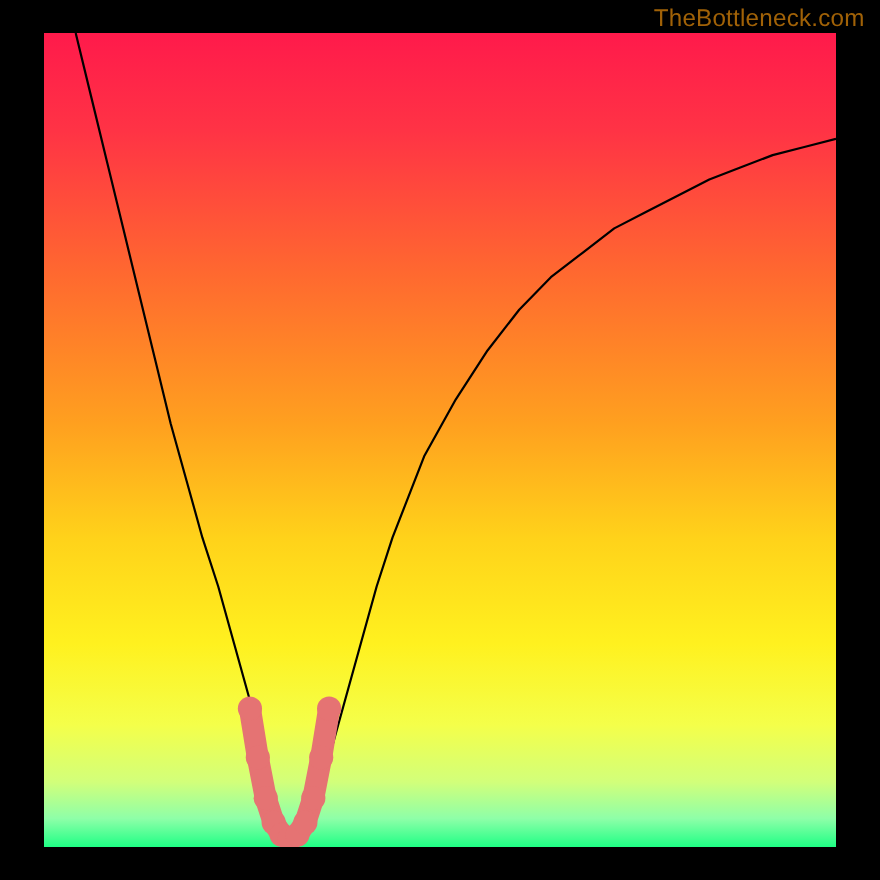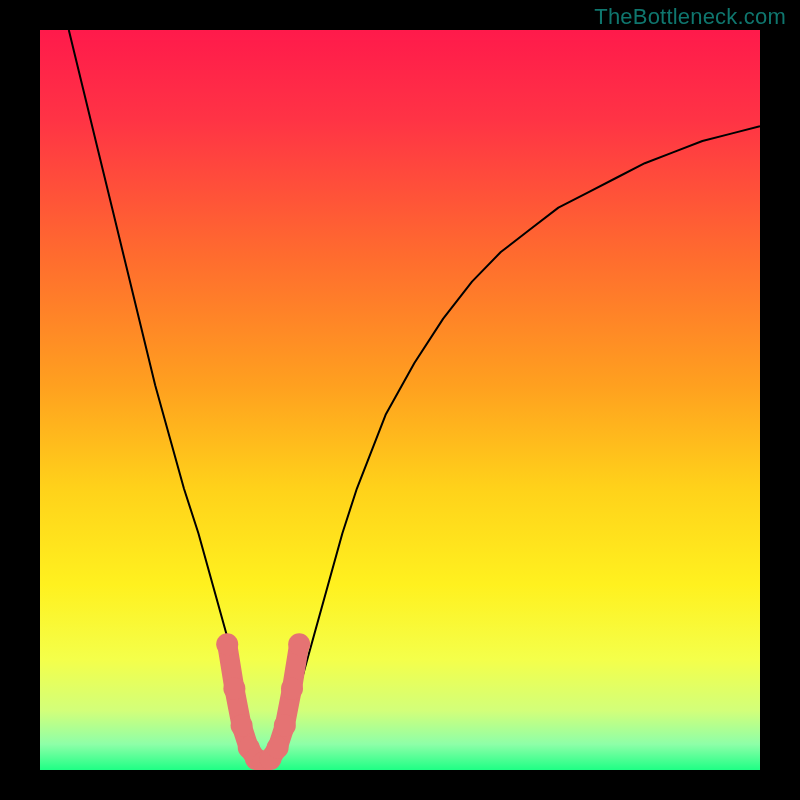--- a/index.html
+++ b/index.html
@@ -14,21 +14,21 @@
   .frame {
     position: relative;
     width: 800px;
     height: 800px;
     box-sizing: border-box;
   }
   .watermark {
     position: absolute;
     top: 4px;
     right: 14px;
-    color: #0f766e;
+    color: #a16207;
     font-size: 22px;
     font-weight: 400;
     letter-spacing: 0.2px;
     z-index: 10;
   }
   .plot {
     position: absolute;
     left: 40px;
     top: 30px;
     width: 720px;

